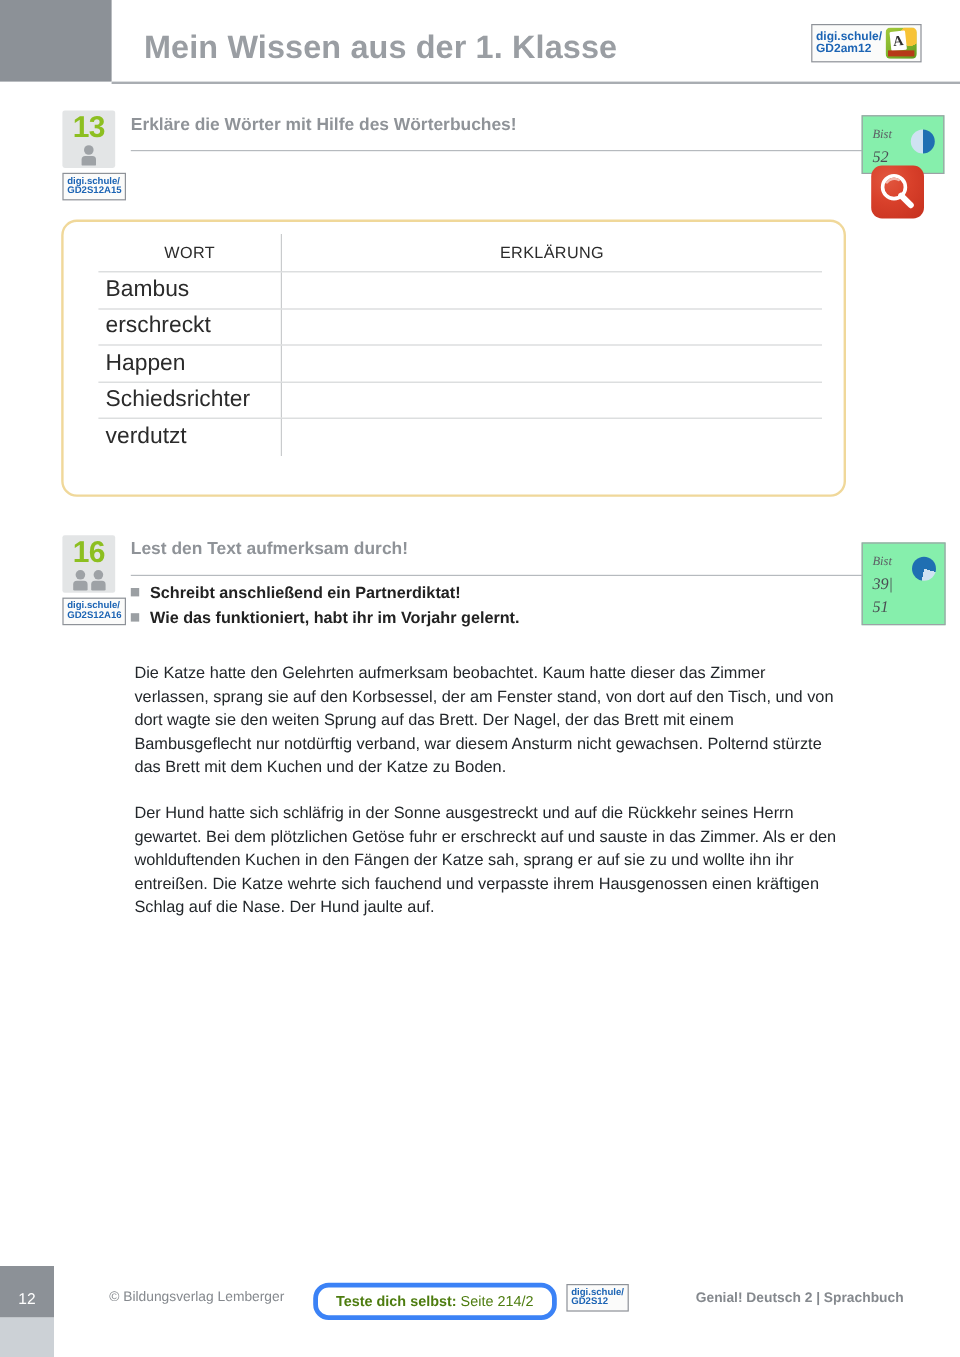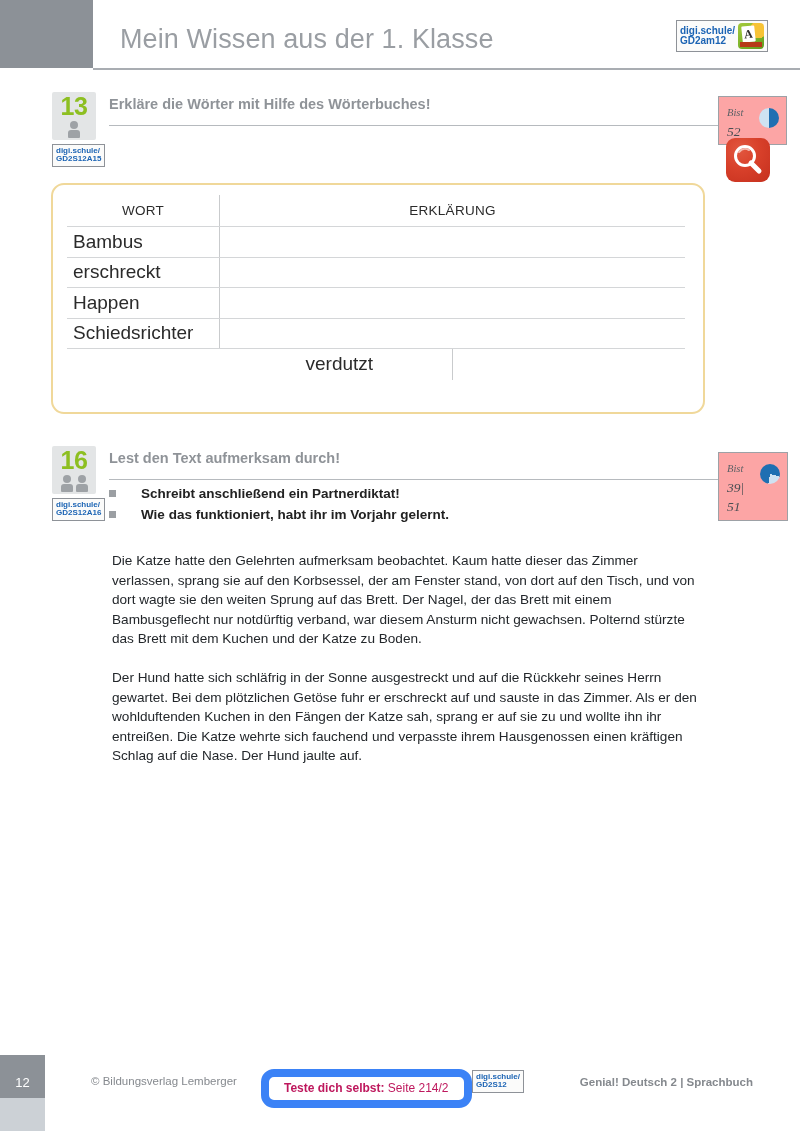--- a/index.html
+++ b/index.html
@@ -22,21 +22,21 @@
     background: #8c9197;
   }
 
   
   .page-header {
     position: absolute; left: 93px; top: 0;
     width: 707px; height: 68px;
   }
   .page-header .title {
     position: absolute; left: 27px; top: 24px;
-    font-size: 27px; font-weight: normal;
+    font-size: 27px; font-weight: bold;
     color: #9a9ea3;
     letter-spacing: .1px;
     white-space: nowrap;
   }
   .header-rule {
     position: absolute; left: 93px; top: 68px;
     width: 707px; height: 2px;
     background: #a9adb2;
   }
 
@@ -143,35 +143,35 @@
     position: absolute;
     height: 1px; background: #b6babe;
   }
 
   .bullets {
     position: absolute; left: 57px;
     font-size: 13.5px; color: #222;
   }
   .bullet-row {
     display: flex; align-items: baseline;
-    gap: 25px; margin-bottom: 6px;
+    gap: 9px; margin-bottom: 6px;
     font-weight: bold;
   }
   .bullet-sq {
     width: 7px; height: 7px;
     background: #9b9fa3;
     flex: 0 0 auto;
     position: relative; top: -1px;
   }
 
   
   .bist {
     position: absolute;
     border: 1px solid #9da1a6;
-    background: #fca5a5;
+    background: #86efac;
     display: flex;
     padding: 4px 7px 4px 8px;
     gap: 16px;
     align-items: flex-start;
   }
   .bist .txt {
     font-family: "Liberation Serif", serif;
     font-style: italic;
     color: #5d6166;
     line-height: 1.22;
@@ -198,28 +198,28 @@
     background: radial-gradient(circle at 32% 26%, #e2573f 0%, #d8402a 45%, #c5301e 100%);
   }
 
   
   .word-table {
     position: absolute;
     border: 2px solid #f0d89a;
     border-radius: 13px;
     background: #fff;
   }
-  .wt-inner { padding: 10px 18px 12px 14px; }
+  .wt-inner { padding: 10px 18px 12px 29px; }
   .wt-row {
     display: flex;
     border-bottom: 1px solid #d4d6d8;
     height: 30.5px;
     align-items: center;
   }
-  .wt-row.last { border-bottom: none; flex-direction: column; }
+  .wt-row.last { border-bottom: none; }
   .wt-head {
     border-bottom: 1px solid #d4d6d8;
     height: 32px;
   }
   .wt-c1 {
     width: 153px; flex: 0 0 auto;
     padding-left: 6px;
     font-size: 19px;
     border-right: 1px solid #c9cbcd;
     height: 100%;
@@ -269,27 +269,27 @@
     width: 755px; height: 76px;
     background: #fff;
   }
   .footer-copy {
     position: absolute; left: 91px; top: 1075px;
     font-size: 11.5px; color: #85898e;
     white-space: nowrap;
   }
   .footer-pill {
     position: absolute; left: 261px; top: 1069px;
-    border: 8px solid #3b82f6;
+    border: 4px solid #3b82f6;
     border-radius: 13px;
     background: #fff;
     padding: 4px 15px 5px 15px;
     font-size: 12px;
     white-space: nowrap;
-    color: #be185d;
+    color: #4d7c0f;
   }
   .footer-pill b { font-weight: bold; }
   .footer-badge { position: absolute; left: 472px; top: 1070px; }
   .footer-right {
     position: absolute; right: 47px; top: 1076px;
     font-size: 11.5px; color: #85898e;
     font-weight: bold;
     white-space: nowrap;
   }
 </style>

